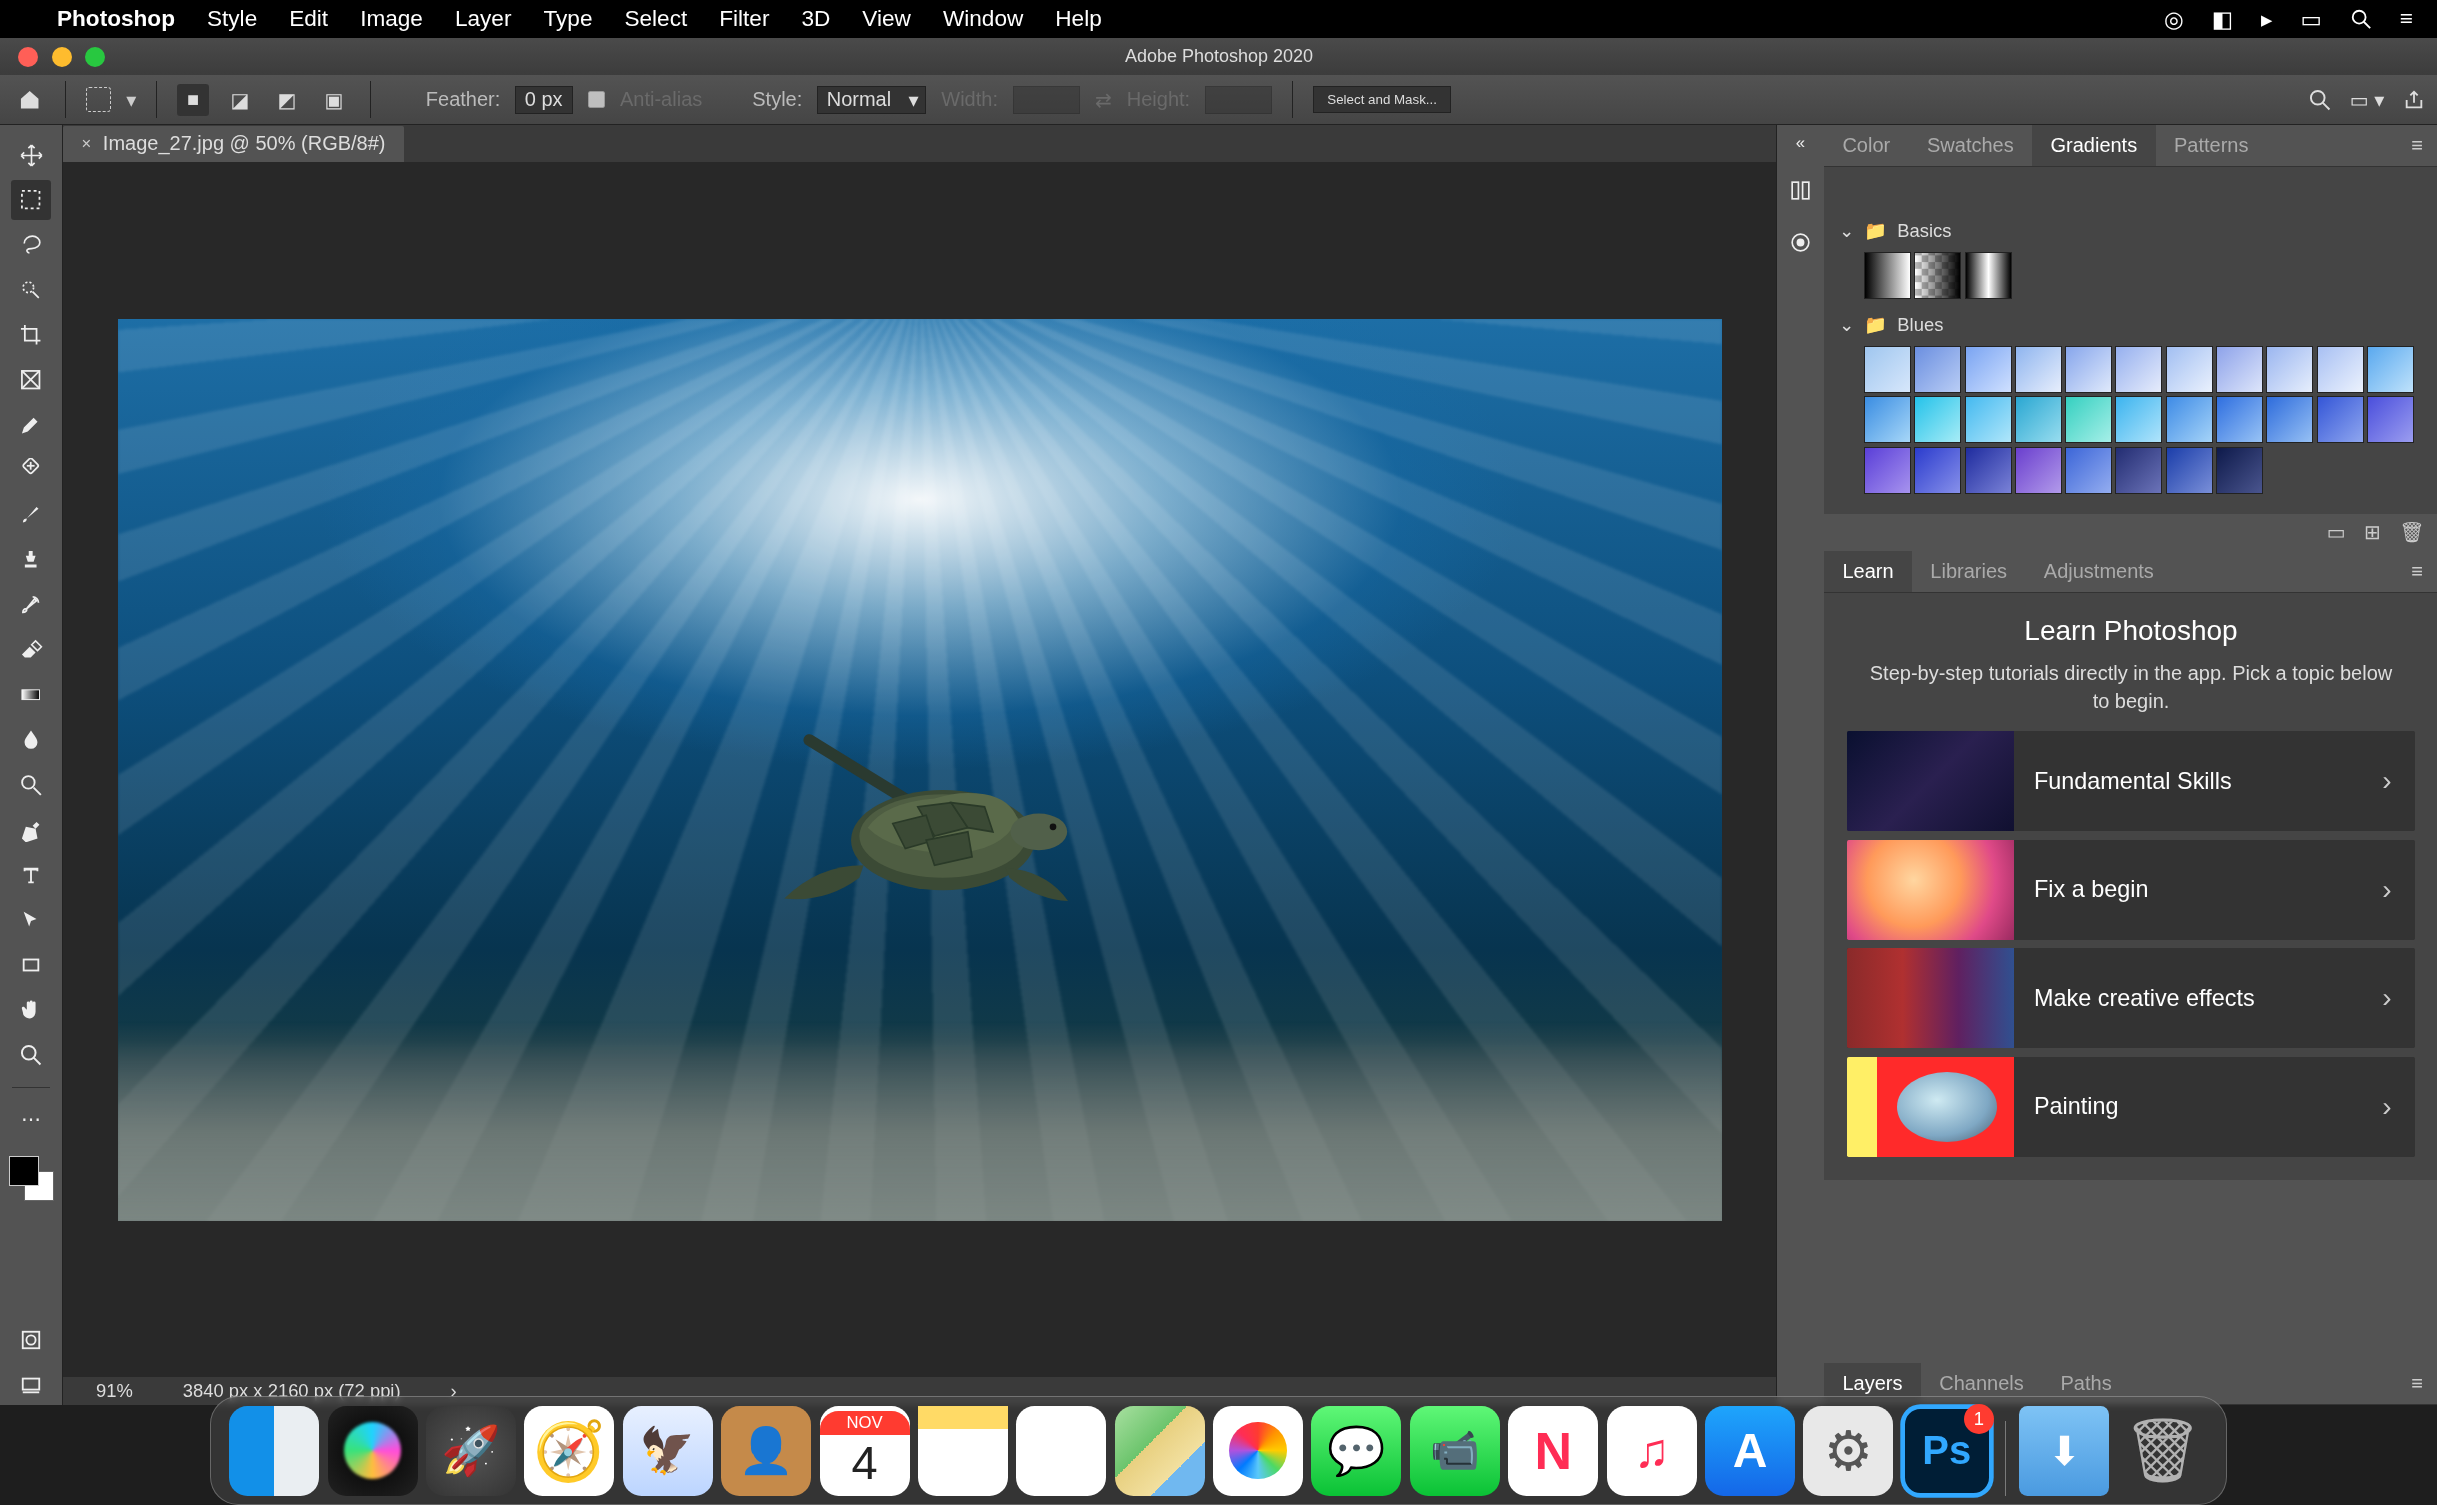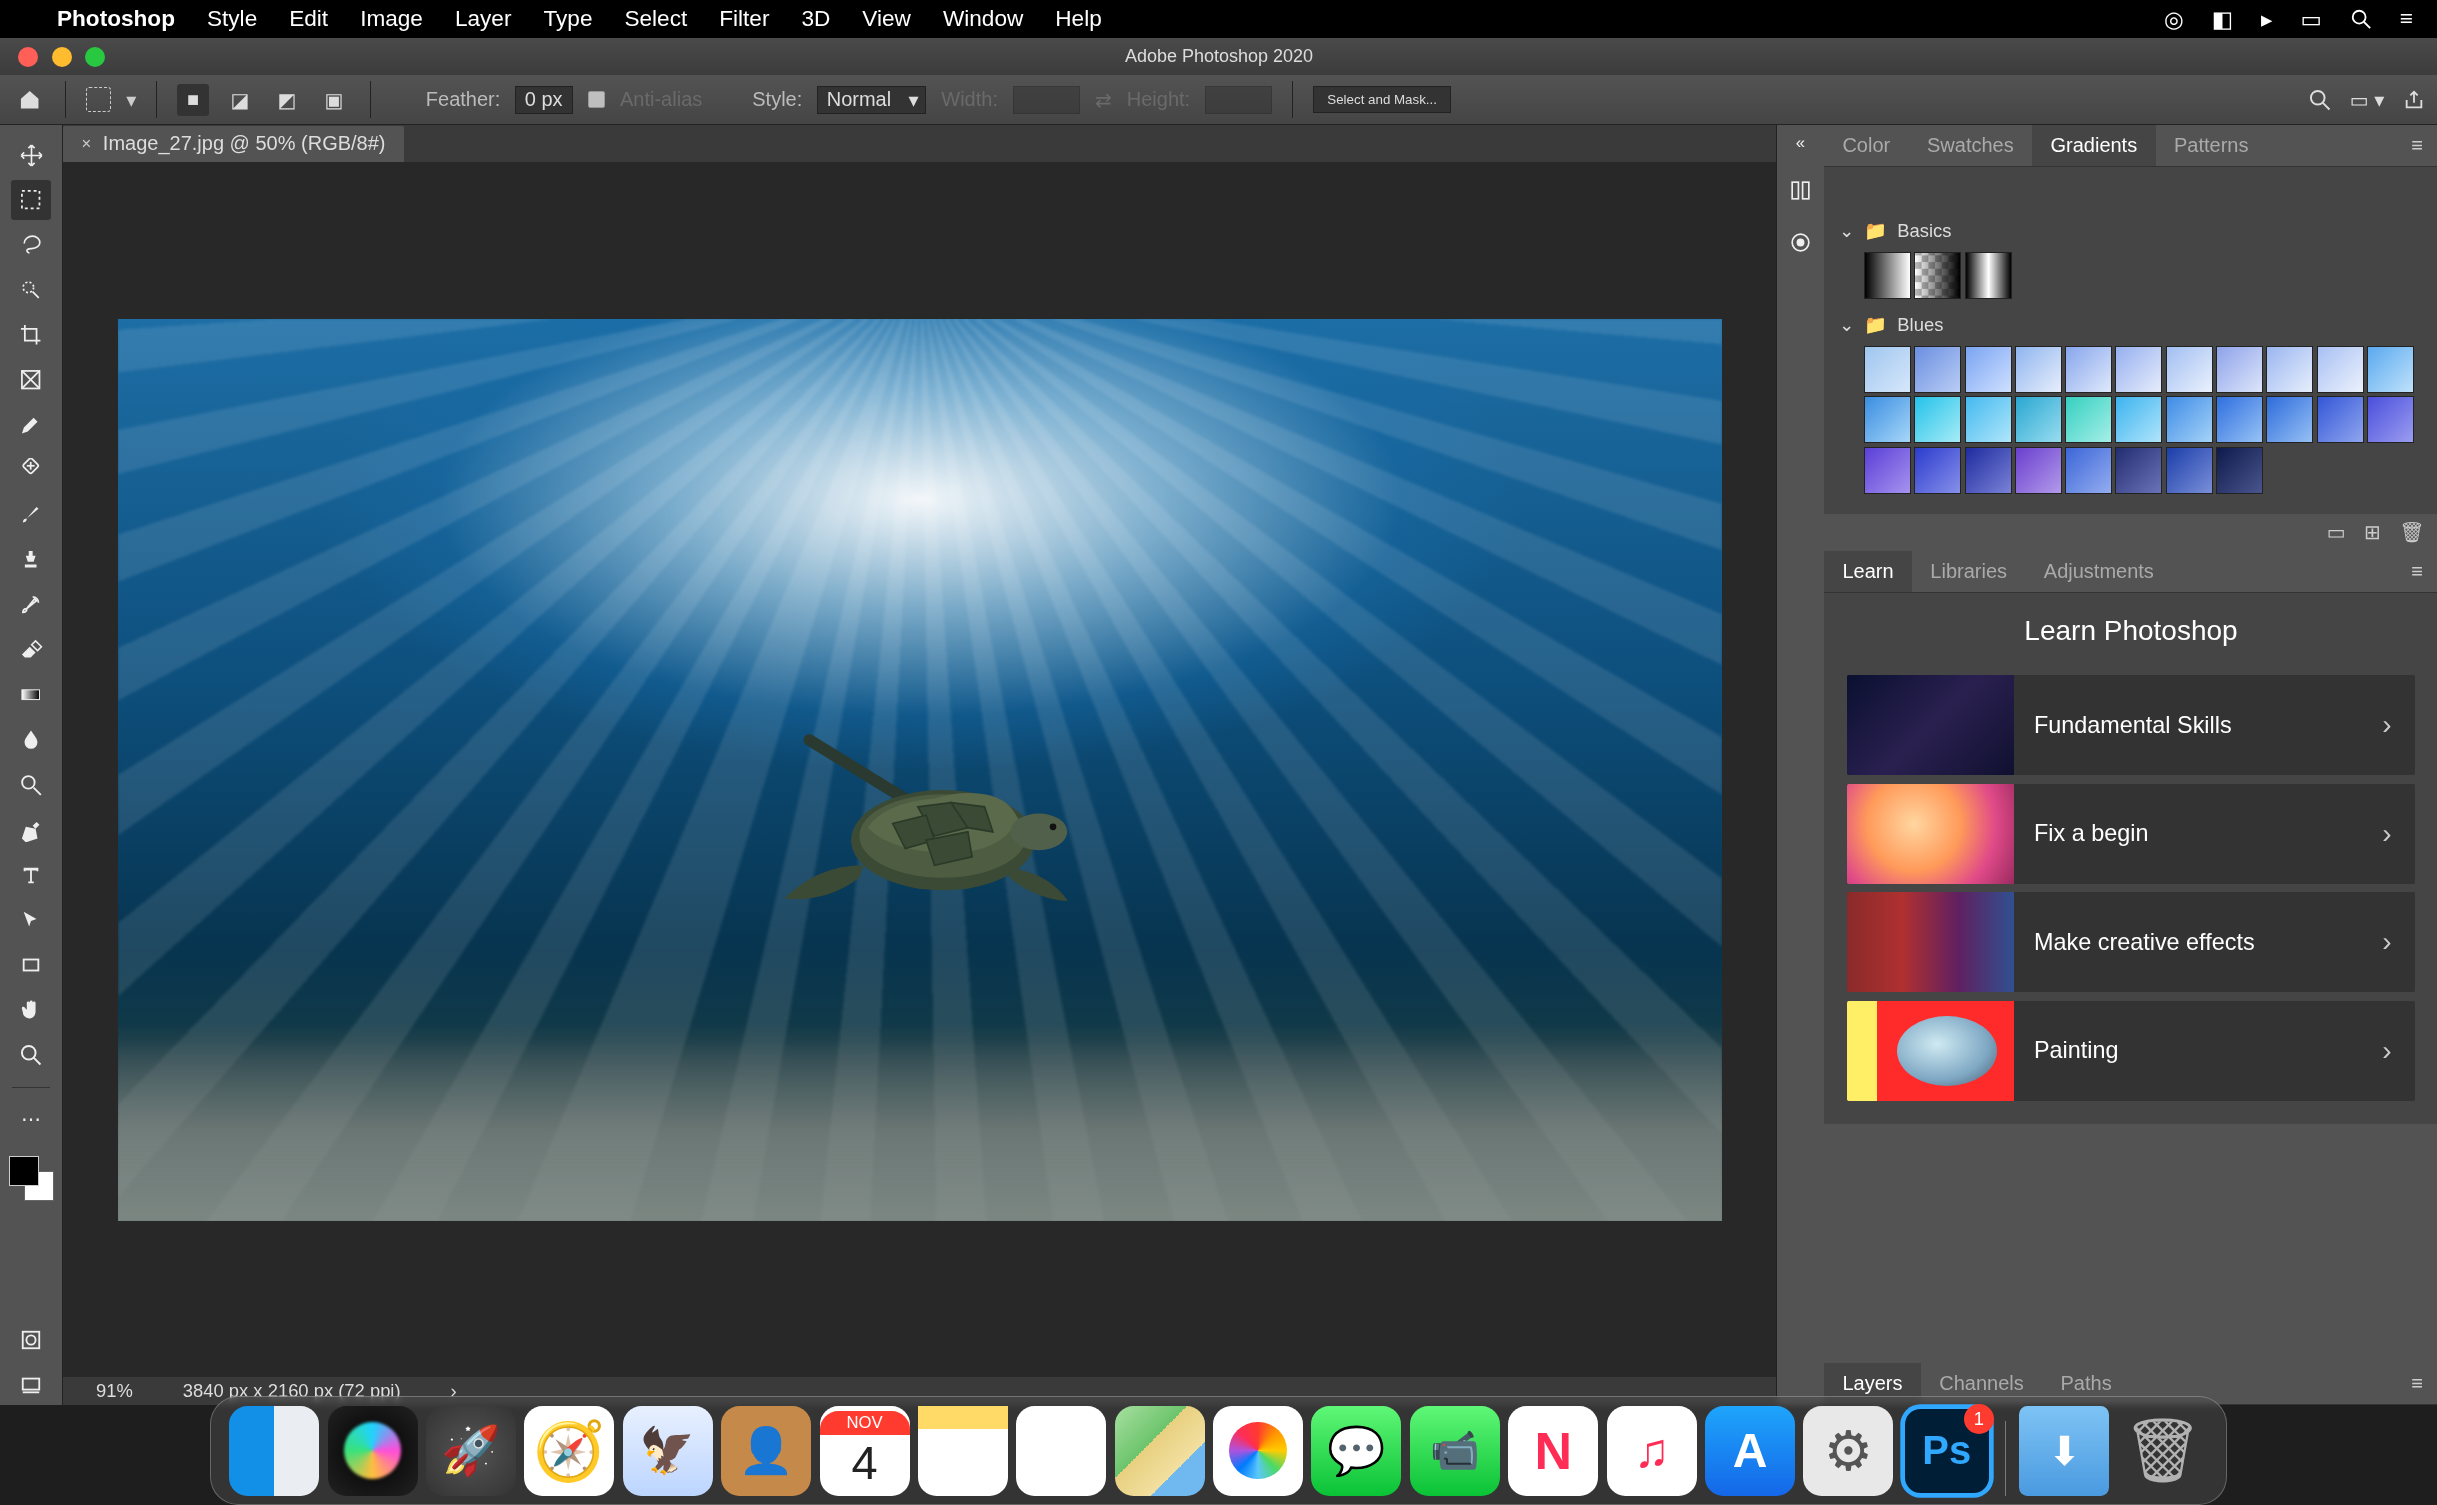--- a/index.html
+++ b/index.html
@@ -481,20 +481,21 @@
 
     <div class="panel-tabs">
       <div class="panel-tab active">Learn</div>
       <div class="panel-tab">Libraries</div>
       <div class="panel-tab">Adjustments</div>
       <div class="menu">≡</div>
     </div>
     <div class="panel-body" style="padding:0 8px 15px;">
       <div class="learn-head">
         <h2>Learn Photoshop</h2>
+        <p>Step-by-step tutorials directly in the app. Pick a topic below to begin.</p>
       </div>
       <div class="learn-item">
         <div class="thumb fs"></div>
         <div class="lbl">Fundamental Skills</div>
         <div class="chev">›</div>
       </div>
       <div class="learn-item">
         <div class="thumb fix"></div>
         <div class="lbl">Fix a begin</div>
         <div class="chev">›</div>

